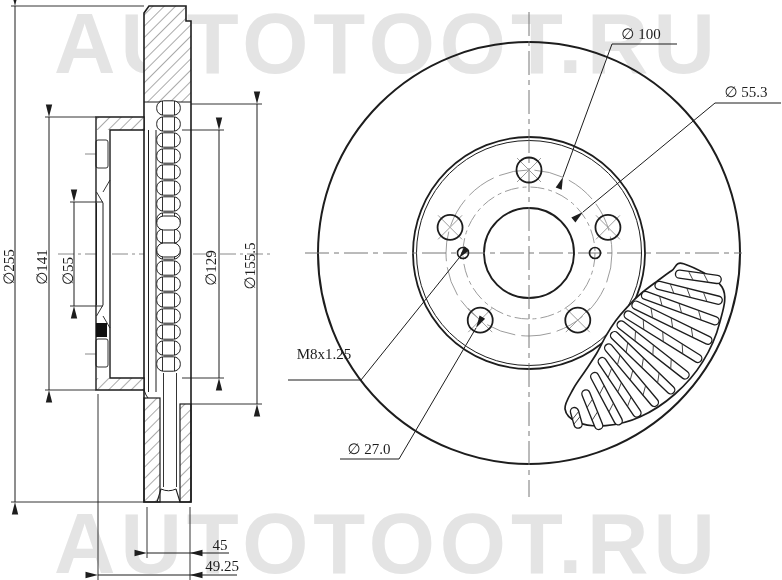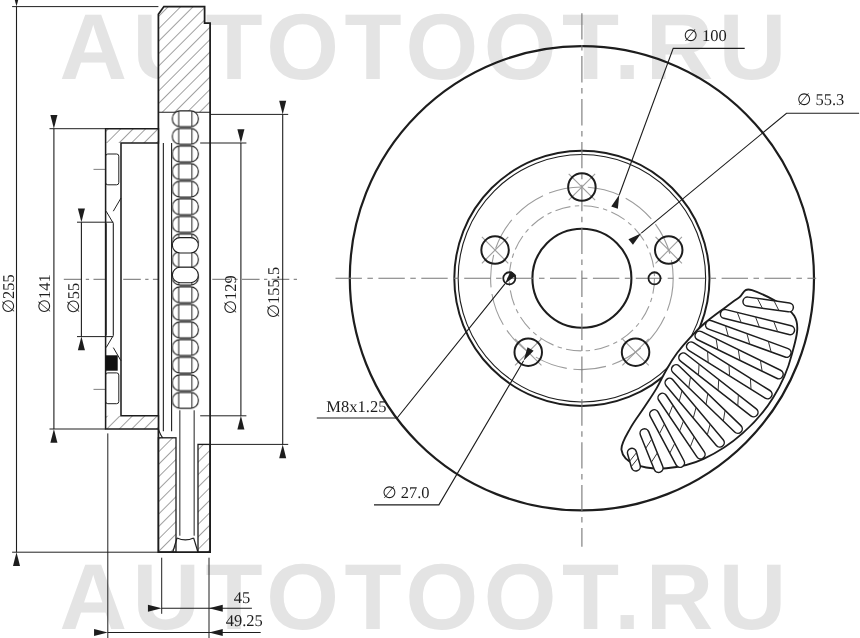--- a/index.html
+++ b/index.html
@@ -219,15 +219,15 @@
 
   <span class="lbl rot" style="left:9px;top:267px;">∅255</span>
   <span class="lbl rot" style="left:42px;top:267px;">∅141</span>
   <span class="lbl rot" style="left:68px;top:271px;">∅55</span>
   <span class="lbl rot" style="left:211px;top:268px;">∅129</span>
   <span class="lbl rot" style="left:250px;top:266px;">∅155.5</span>
   <span class="lbl" style="left:220px;top:545px;">45</span>
   <span class="lbl" style="left:222px;top:566px;">49.25</span>
   <span class="lbl" style="left:641px;top:34px;">∅ 100</span>
   <span class="lbl" style="left:746px;top:92px;">∅ 55.3</span>
-  <span class="lbl" style="left:324px;top:371px;text-align:center;">M8x1.25</span>
+  <span class="lbl" style="left:324px;top:354px;text-align:center;">M8x1.25</span>
   <span class="lbl" style="left:369px;top:449px;">∅ 27.0</span>
 </div>
 
 </body></html>

